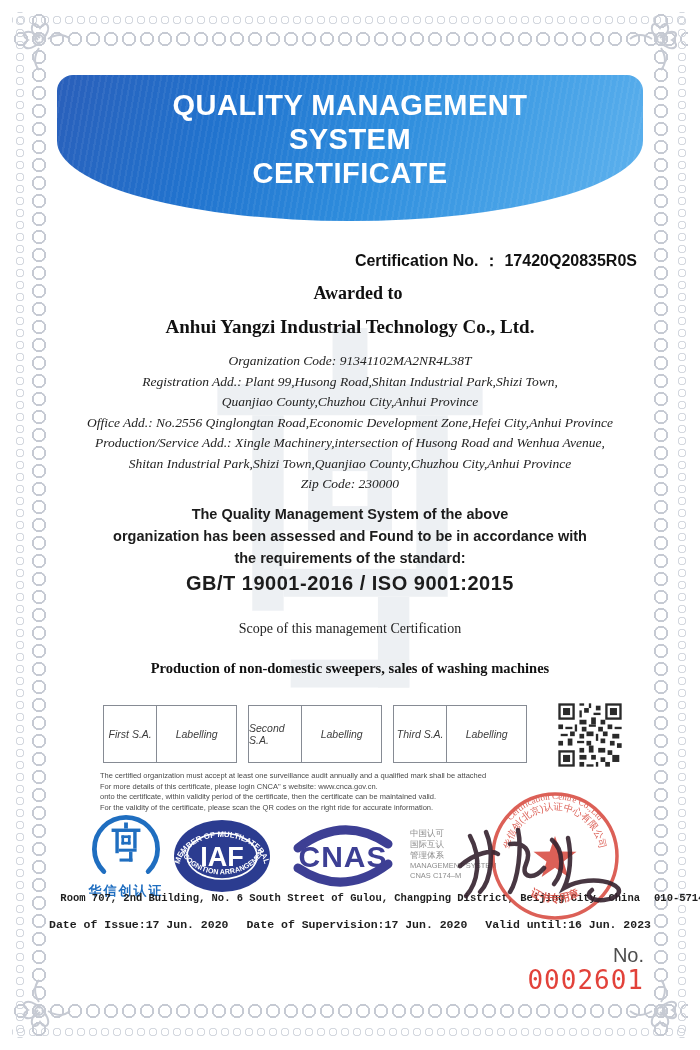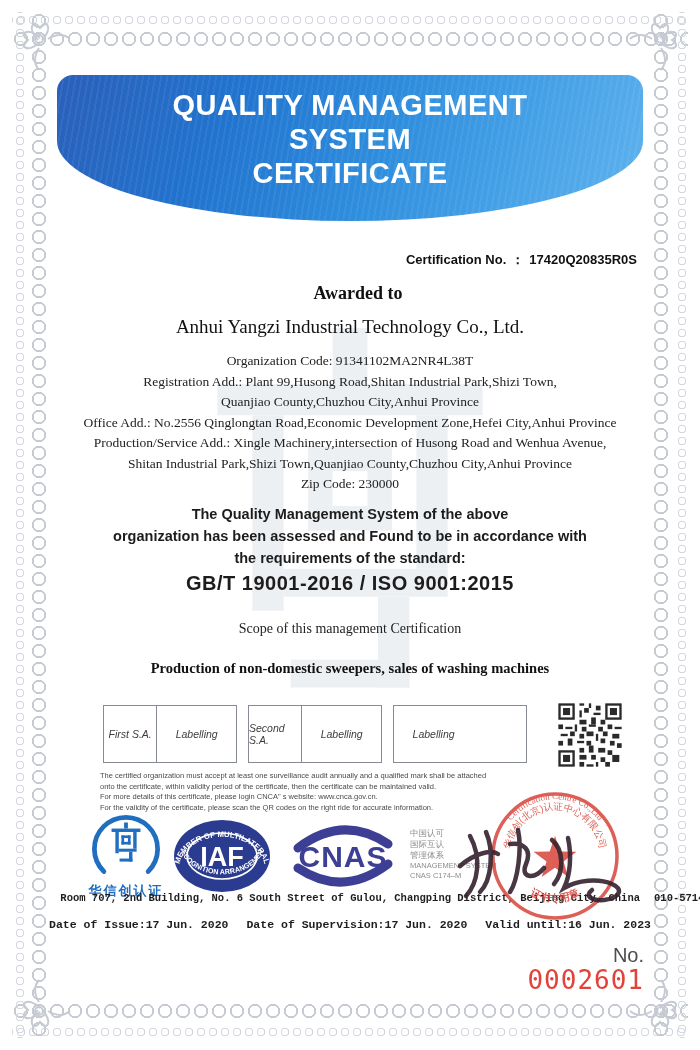--- a/index.html
+++ b/index.html
@@ -48,25 +48,25 @@
     position:absolute;left:57px;top:75px;width:586px;height:146px;z-index:3;
     border-radius:16px 16px 50% 50% / 16px 16px 80px 80px;
     background:
       repeating-linear-gradient(100deg, rgba(255,255,255,.06) 0 2px, rgba(0,0,0,0) 2px 6px),
       linear-gradient(115deg,#2a5fba 0%,#2173ce 28%,#2e8ddd 55%,#47a2e7 78%,#60b3ee 100%);
     color:#ffffff;text-align:center;
   }
   .banner-title{padding-top:13px;font-size:29px;line-height:34px;font-weight:bold;letter-spacing:.5px;}
   
   .abs{position:absolute;z-index:3;left:0;width:700px;text-align:center;}
-  .cert-no{position:absolute;z-index:3;top:251px;right:63px;font-size:13px;font-weight:bold;color:#111;}
+  .cert-no{position:absolute;z-index:3;top:251px;right:63px;font-size:16px;font-weight:bold;color:#111;}
   .cert-no .sep{margin:0 5px;}
   .awarded{top:283px;font-family:"Liberation Serif",serif;font-weight:bold;font-size:18px;color:#111;padding-left:8px;}
-  .company{top:316px;font-family:"Liberation Serif",serif;font-weight:normal;font-size:19px;color:#111;}
-  .details{top:351px;font-family:"Liberation Serif",serif;font-size:13.5px;line-height:20.5px;color:#222;}
+  .company{top:316px;font-family:"Liberation Serif",serif;font-weight:bold;font-size:19px;color:#111;}
+  .details{top:351px;font-family:"Liberation Serif",serif;font-size:13.5px;line-height:20.5px;color:#222;font-style:italic;}
   .statement{top:503px;font-size:14.5px;font-weight:bold;line-height:22px;color:#1c1c1c;}
   .standard{top:572px;font-size:20px;font-weight:bold;color:#1c1c1c;letter-spacing:.5px;}
   .scope-heading{top:621px;font-family:"Liberation Serif",serif;font-size:14px;color:#222;}
   .scope-text{top:660px;font-family:"Liberation Serif",serif;font-weight:bold;font-size:14.5px;color:#111;}
   
   .audit{position:absolute;z-index:3;left:103px;top:705px;display:flex;gap:11px;}
   .audit-group{display:flex;width:132px;height:56px;border:1px solid #868b94;background:#fff;}
   .audit-cell{display:flex;align-items:center;justify-content:center;font-size:10.5px;color:#3c3c3c;font-style:italic;}
   .audit-cell.c1{width:40%;border-right:1px solid #868b94;}
   .audit-cell.c2{width:60%;}
@@ -195,20 +195,21 @@
   <div class="audit">
     <div class="audit-group">
       <div class="audit-cell c1">First S.A.</div>
       <div class="audit-cell c2">Labelling</div>
     </div>
     <div class="audit-group">
       <div class="audit-cell c1">Second S.A.</div>
       <div class="audit-cell c2">Labelling</div>
     </div>
     <div class="audit-group">
+      <div class="audit-cell c1">Third S.A.</div>
       <div class="audit-cell c2">Labelling</div>
     </div>
   </div>
 
   <svg class="qr" viewBox="0 0 29 29">
     <rect x="0" y="0" width="29" height="29" fill="#ffffff"></rect>
     <g fill="#2a2a2a">
       <rect x="1" y="1" width="7" height="7"></rect>
         <rect x="2" y="2" width="5" height="5" fill="#fff"></rect>
         <rect x="3" y="3" width="3" height="3"></rect>
@@ -259,22 +260,22 @@
         <rect x="24" y="23" width="3" height="3"></rect>
       <rect x="10" y="26" width="2" height="2"></rect>
         <rect x="13" y="27" width="3" height="1"></rect>
         <rect x="17" y="26" width="1" height="2"></rect>
         <rect x="21" y="26" width="2" height="2"></rect>
     </g>
   </svg>
 
   <div class="fine-print">
     <div>The certified organization must accept at least one surveillance audit annually and a qualified mark shall be attached</div>
+    <div>For more details of this certificate, please login CNCA" s website: www.cnca.gov.cn.</div>
     <div>onto the certificate, within validity period of the certificate, then the certificate can be maintained valid.</div>
-    <div>For more details of this certificate, please login CNCA" s website: www.cnca.gov.cn.</div>
     <div>For the validity of the certificate, please scan the QR codes on the right ride for accurate information.</div>
   </div>
 
   <svg class="logo1" viewBox="0 0 100 86">
     <path d="M 22,74 A 40,40 0 1 1 78,74" fill="none" stroke="#1f6ec0" stroke-width="6" stroke-linecap="round"></path>
     <g fill="#1f6ec0" transform="translate(26,12) scale(0.48)">
       <rect x="45" y="0" width="10" height="16"></rect>
       <rect x="12" y="16" width="76" height="9"></rect>
       <rect x="22" y="25" width="9" height="56"></rect>
       <rect x="69" y="25" width="9" height="44"></rect>

